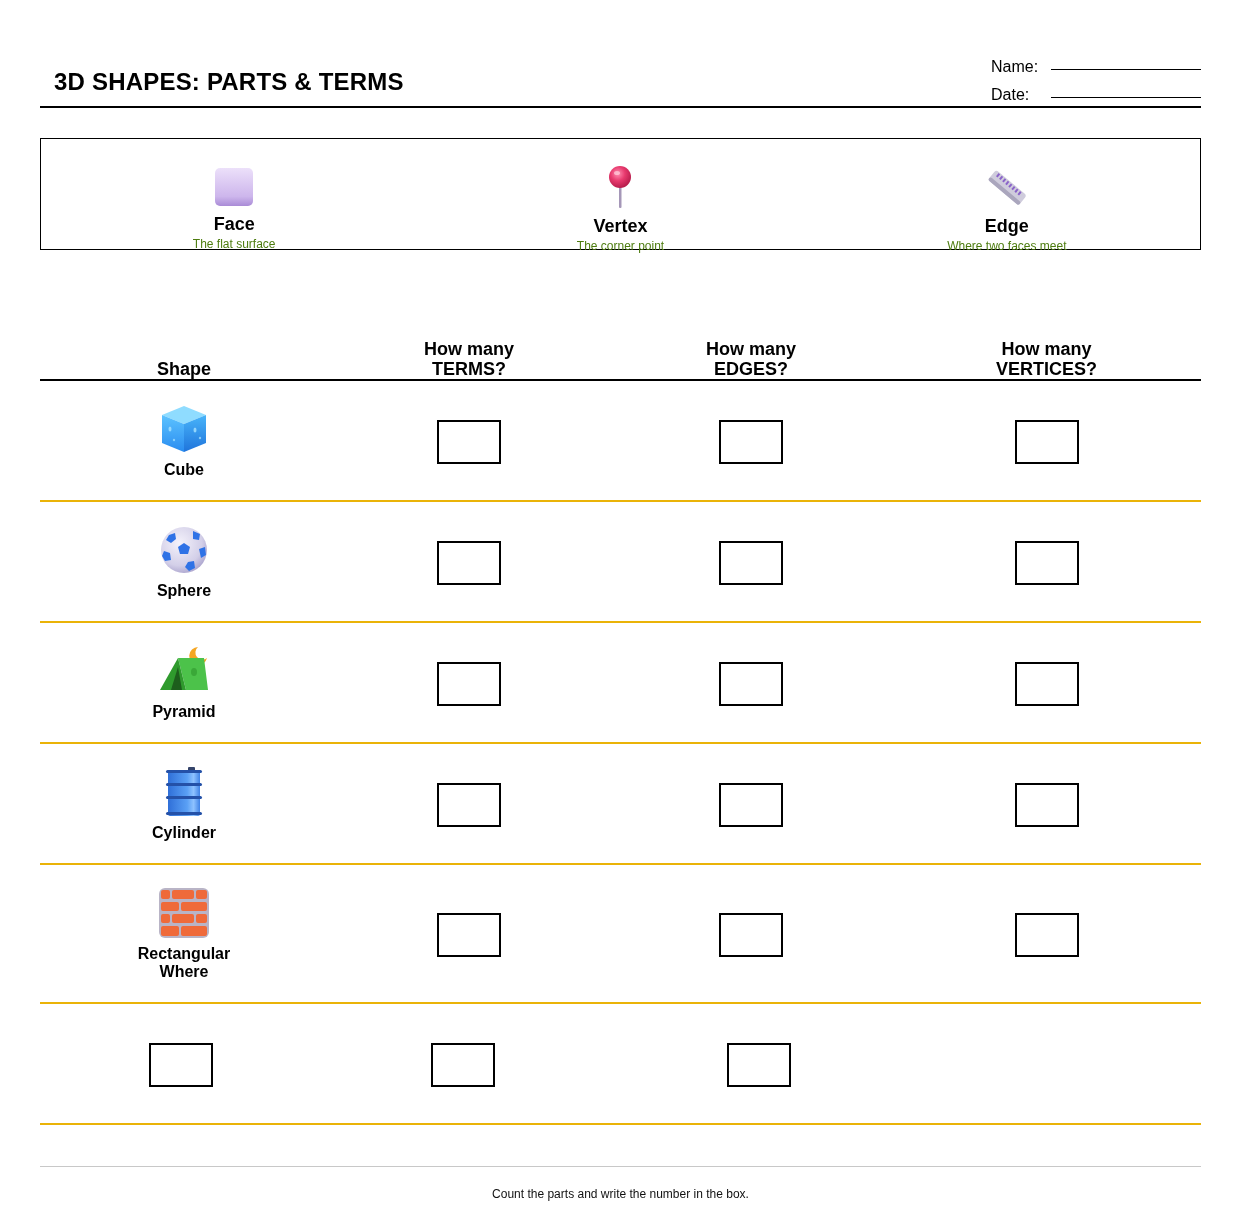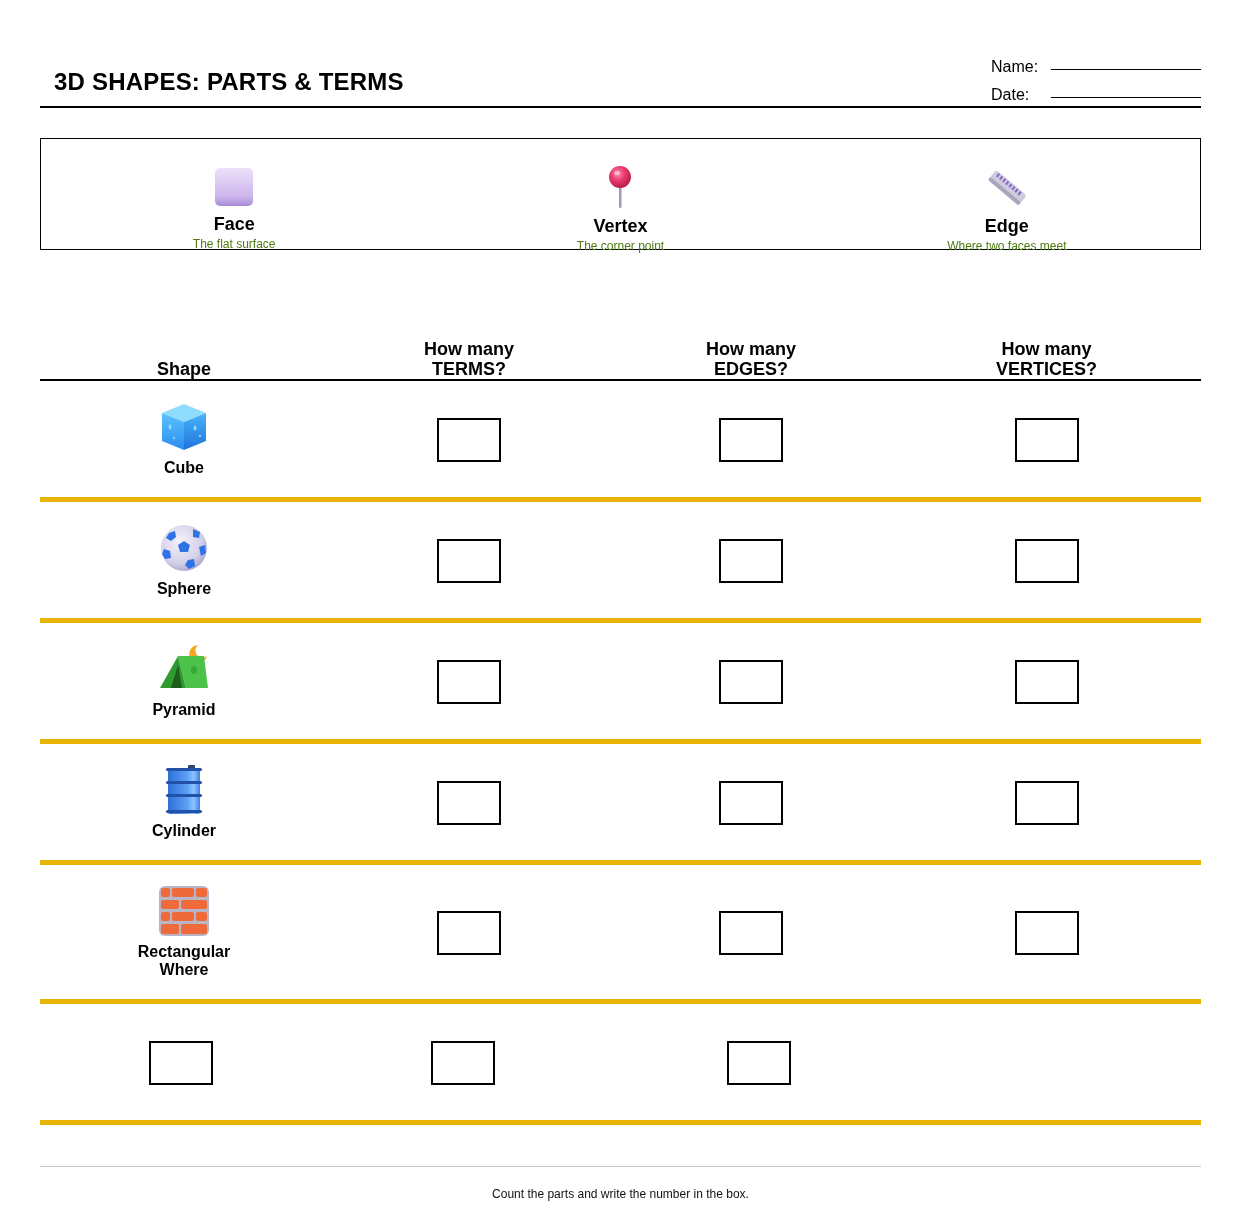--- a/index.html
+++ b/index.html
@@ -19,21 +19,21 @@
   .def-term { font-size: 18px; font-weight: bold; margin-top: 6px; }
   .def-desc { font-size: 12px; color: #4d7c0f; margin-top: 2px; }
 
   .table { position: absolute; left: 40px; top: 306px; width: 1161px; }
   .thead { display: flex; height: 75px; border-bottom: 2px solid #000; align-items: flex-end; }
   .th { font-size: 18px; font-weight: bold; text-align: center; line-height: 20px; }
   .c0 { width: 288px; }
   .c1 { width: 282px; }
   .c2 { width: 282px; }
   .c3 { width: 309px; }
-  .row { display: flex; height: 121px; border-bottom: 5px solid #eab308; align-items: center; }
+  .row { display: flex; height: 121px; border-bottom: 2px solid #eab308; align-items: center; }
   .row.tall { height: 139px; }
   .shape-cell { display: flex; flex-direction: column; align-items: center; justify-content: center; }
   .shape-icon { width: 52px; height: 52px; display: flex; align-items: center; justify-content: center; }
   .shape-name { font-size: 16px; font-weight: bold; text-align: center; margin-top: 6px; line-height: 18px; }
   .ans-cell { display: flex; justify-content: center; align-items: center; padding-top: 2px; }
   .ans-box { width: 64px; height: 44px; border: 2px solid #000; background: #fff; }
   .footer { position: absolute; left: 40px; top: 1166px; width: 1161px; border-top: 1px solid #c8c8c8; text-align: center; padding-top: 20px; font-size: 12px; color: #111; }
 </style>
 </head>
 <body>

